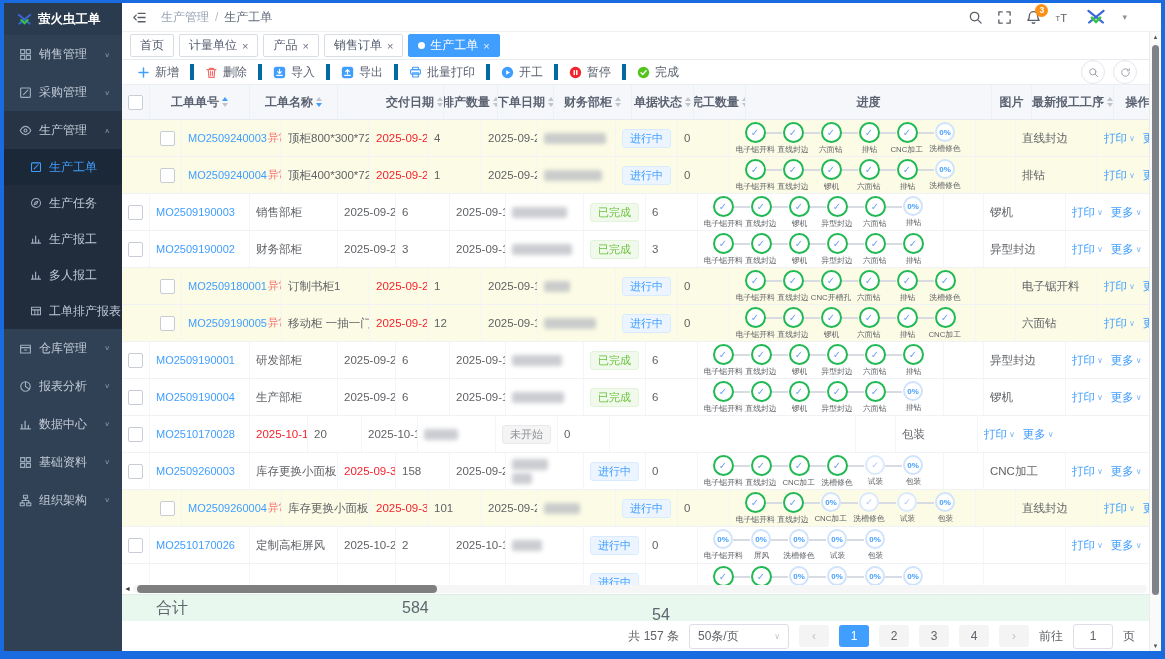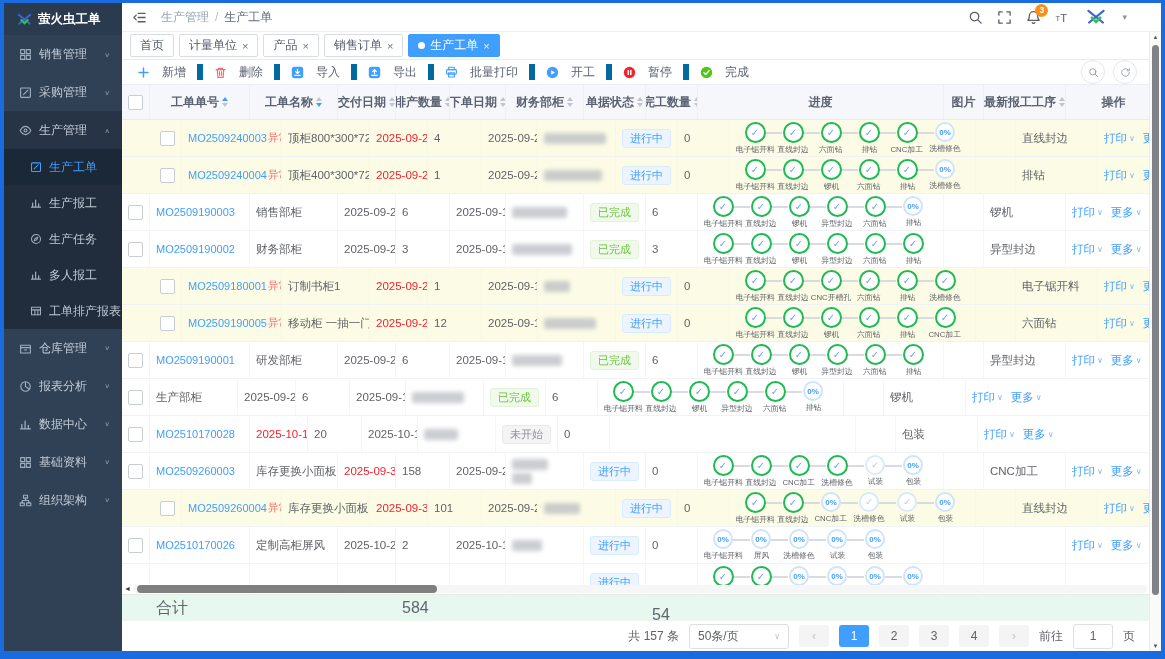--- a/index.html
+++ b/index.html
@@ -46,22 +46,22 @@
 
   .viewbar{height:20px;display:flex;align-items:center;padding:0 10px;border-bottom:1px solid #eef0f4;font-size:12px;}
   .view-item{display:flex;align-items:center;gap:4px;font-weight:bold;cursor:pointer;}
   .view-item .ic{font-size:12px;}
   .view-item.active{color:#409eff;}
   .view-item.plain{color:#515a6e;}
   .vsep{width:1px;height:12px;background:#dcdfe6;margin:0 11px;}
   .vadd{color:#515a6e;font-size:14px;cursor:pointer;margin-left:2px;}
 
   .toolbar{height:24px;display:flex;align-items:center;border-bottom:1px solid #ebeef5;padding-left:4px;}
-  .tbtn{display:flex;align-items:center;gap:12px;font-size:12px;color:#5a6170;padding:0 11px;cursor:pointer;height:16px;}
-  .tbtn:not(:first-child){border-left:6px solid #0369a1;}
+  .tbtn{display:flex;align-items:center;gap:5px;font-size:12px;color:#5a6170;padding:0 11px;cursor:pointer;height:16px;}
+  .tbtn:not(:first-child){border-left:4px solid #0369a1;}
   .tbtn .ic{font-size:13px;display:flex;}
   .tool-right{margin-left:auto;display:flex;gap:8px;margin-right:24px;}
   .tool-circle{width:22px;height:22px;border-radius:50%;border:1px solid #e3e6eb;display:flex;align-items:center;justify-content:center;color:#9aa0a8;font-size:11px;cursor:pointer;background:#fff;}
 
   
   .thead{display:flex;background:#f5f7fa;height:34px;border-bottom:1px solid #e6ebf2;}
   .th{box-sizing:border-box;display:flex;align-items:center;justify-content:center;font-size:12px;font-weight:bold;color:#5a6170;border-right:1px solid #edf0f5;overflow:hidden;white-space:nowrap;}
   .sorter{display:inline-flex;flex-direction:column;margin-left:3px;}
   .tri{width:0;height:0;border-left:3.5px solid transparent;border-right:3.5px solid transparent;}
   .tri.up{border-bottom:4px solid #c0c4cc;margin-bottom:2px;}
@@ -174,34 +174,34 @@
               <span class="ic">
                 <svg viewBox="0 0 16 16" width="1em" height="1em" fill="none" stroke="currentColor" stroke-width="1.4" stroke-linecap="round" stroke-linejoin="round">
                   <rect x="2" y="2.5" width="12" height="11.5" rx="1"></rect>
                   <path d="M5.5 10.5 11 5"></path>
                 </svg>
               </span>
               <span class="lbl">生产工单</span>
             </div>
             <div class="sub-item">
               <span class="ic">
-                <svg viewBox="0 0 16 16" width="1em" height="1em" fill="none" stroke="currentColor" stroke-width="1.6" stroke-linecap="round" stroke-linejoin="round">
-                  <path d="M3.5 13V8M7.5 13V4M11.5 13V9M2 13.5h12"></path>
-                </svg>
-              </span>
-              <span class="lbl">生产报工</span>
-            </div>
-            <div class="sub-item">
-              <span class="ic">
                 <svg viewBox="0 0 16 16" width="1em" height="1em" fill="none" stroke="currentColor" stroke-width="1.4" stroke-linecap="round" stroke-linejoin="round">
                   <circle cx="8" cy="8" r="6"></circle>
                   <path d="M10.5 5.5 9 9 5.5 10.5 7 7z"></path>
                 </svg>
               </span>
               <span class="lbl">生产任务</span>
+            </div>
+            <div class="sub-item">
+              <span class="ic">
+                <svg viewBox="0 0 16 16" width="1em" height="1em" fill="none" stroke="currentColor" stroke-width="1.6" stroke-linecap="round" stroke-linejoin="round">
+                  <path d="M3.5 13V8M7.5 13V4M11.5 13V9M2 13.5h12"></path>
+                </svg>
+              </span>
+              <span class="lbl">生产报工</span>
             </div>
             <div class="sub-item">
               <span class="ic">
                 <svg viewBox="0 0 16 16" width="1em" height="1em" fill="none" stroke="currentColor" stroke-width="1.6" stroke-linecap="round" stroke-linejoin="round">
                   <path d="M3.5 13V8M7.5 13V4M11.5 13V9M2 13.5h12"></path>
                 </svg>
               </span>
               <span class="lbl">多人报工</span>
             </div>
             <div class="sub-item">
@@ -442,21 +442,21 @@
               <span class="tri down"></span>
             </span>
           </div>
           <div class="th" style="width: 88px;">
             <span>工单名称</span>
             <span class="sorter">
               <span class="tri up"></span>
               <span class="tri down on"></span>
             </span>
           </div>
-          <div class="th" style="width: 58px;">
+          <div class="th" style="width: 58px; margin-left: 48px;">
             <span>交付日期</span>
             <span class="sorter">
               <span class="tri up"></span>
               <span class="tri down"></span>
             </span>
           </div>
           <div class="th" style="width: 54px;">
             <span>排产数量</span>
             <span class="sorter">
               <span class="tri up"></span>
@@ -993,20 +993,23 @@
             <div class="td" style="width: 84px; flex: 1 1 0%; border-right: none;">
               <span class="ops">
                 <span class="op">打印<span class="oc">∨</span></span>
                 <span class="op">更多<span class="oc">∨</span></span>
               </span>
             </div>
           </div>
           <div class="trow">
             <div class="td" style="width: 28px; justify-content: center;">
               <span class="cb"></span>
+            </div>
+            <div class="td" style="width: 100px;">
+              <span class="wo-link">MO2509190004</span>
             </div>
             <div class="td" style="width: 88px;">
               <span>生产部柜</span>
             </div>
             <div class="td" style="width: 58px;">
               <span>2025-09-25</span>
             </div>
             <div class="td" style="width: 54px;">
               <span>6</span>
             </div>

